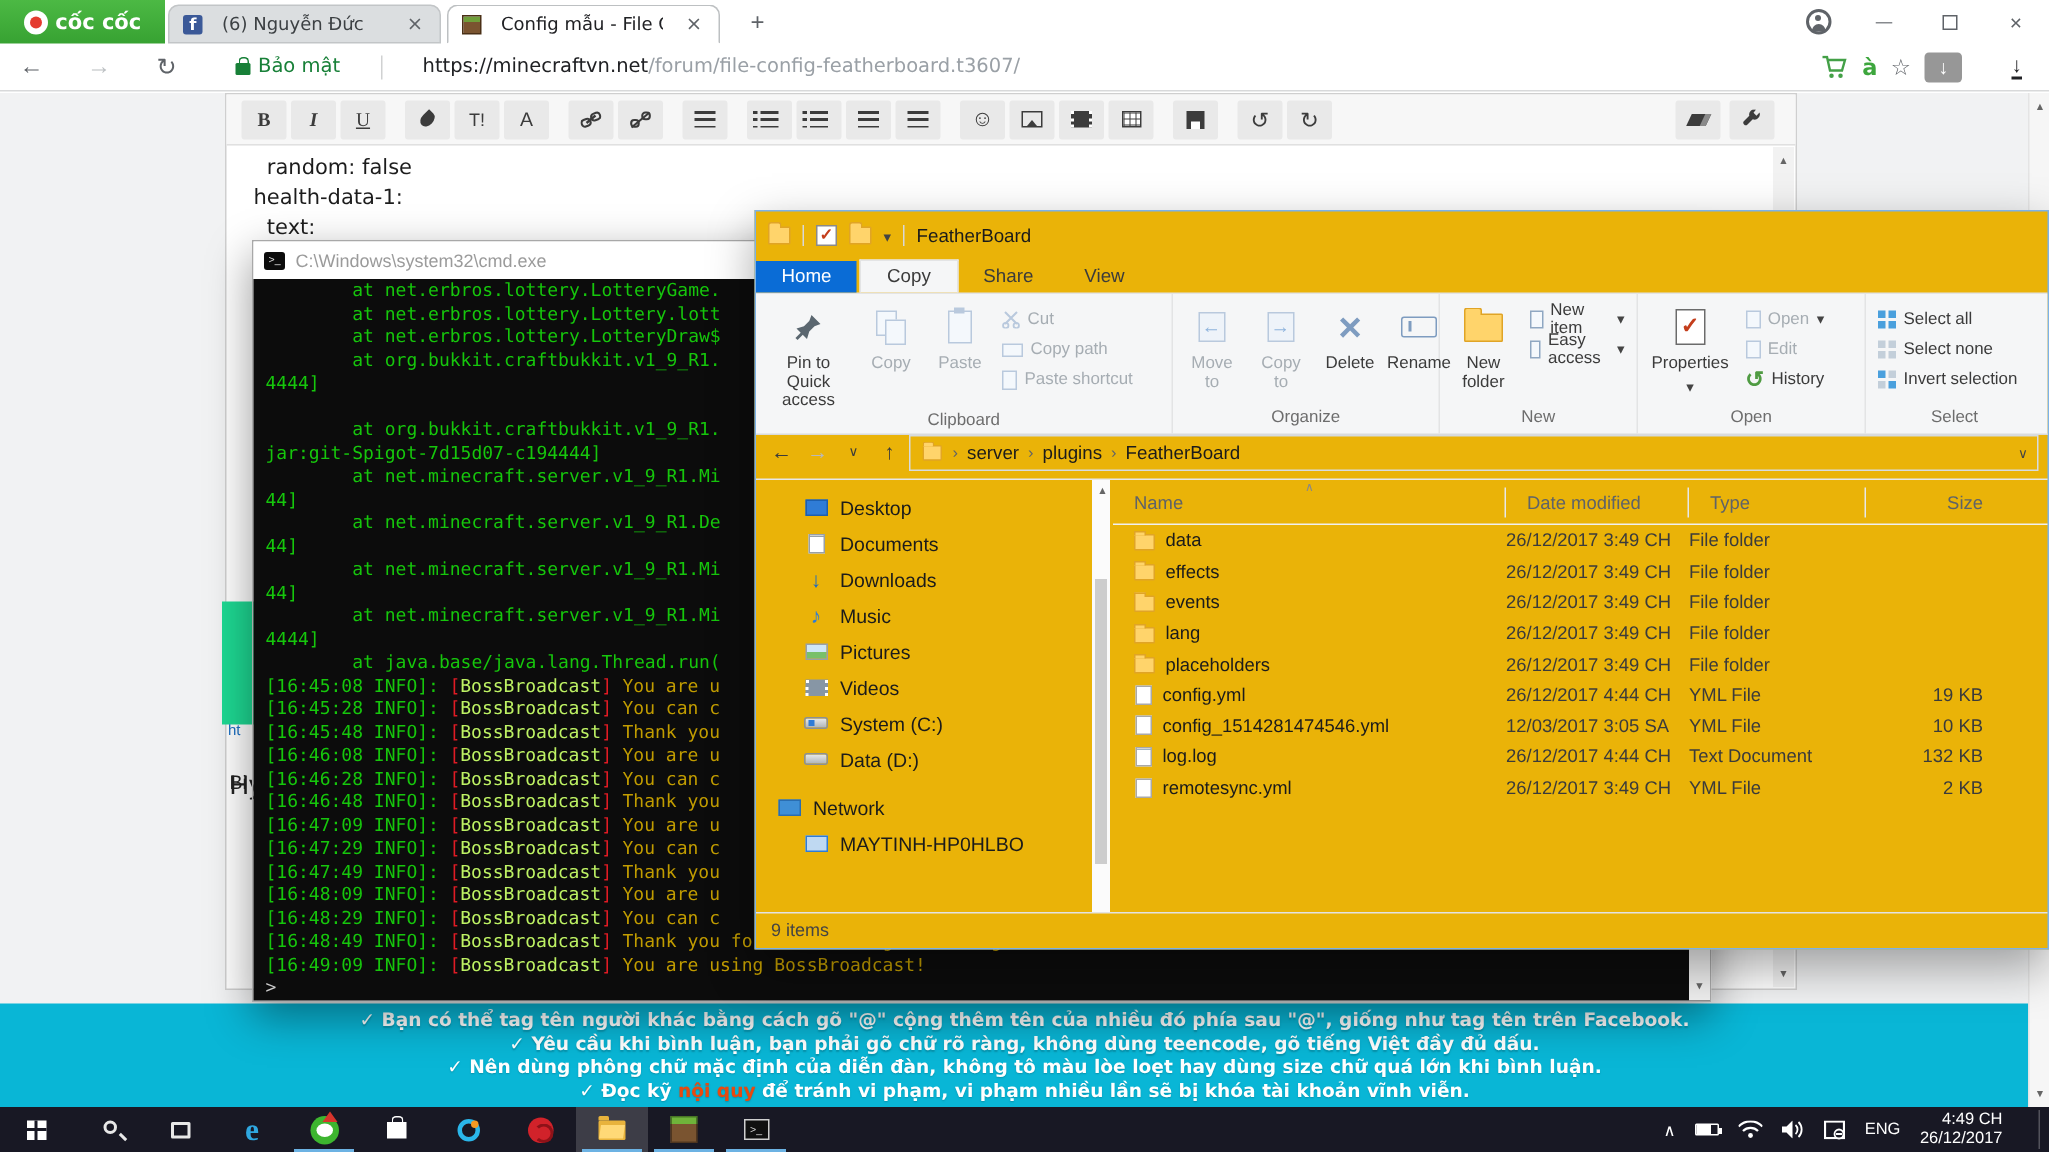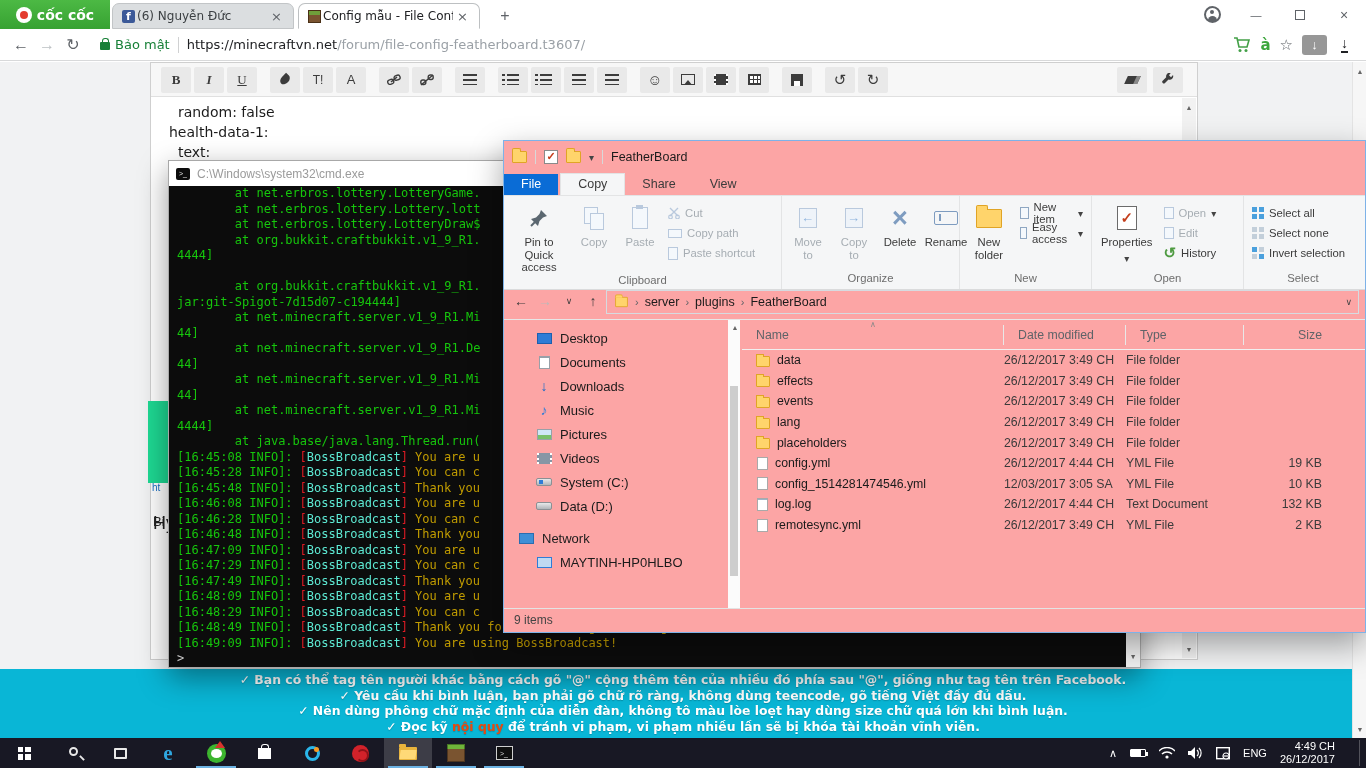--- a/index.html
+++ b/index.html
@@ -5,39 +5,39 @@
   *{box-sizing:border-box;margin:0;padding:0}
   html,body{width:1366px;height:768px;overflow:hidden}
   body{position:relative;font-family:"Liberation Sans",sans-serif;background:#f1f2f3;font-size:13px}
 
   
   .chrome{position:absolute;left:0;top:0;width:1366px;height:62px;background:#fff;z-index:4}
   .tabstrip{position:relative;height:29px;background:#fff}
   .brand{position:absolute;left:0;top:0;width:110px;height:29px;background:linear-gradient(#4cb944,#37a232);display:flex;align-items:center;justify-content:center;gap:5px;color:#fff;font-weight:bold;font-size:14px;font-family:"DejaVu Sans",sans-serif}
   .crab{width:16px;height:16px;border-radius:50%;background:#fff;position:relative}
   .crab::after{content:"";position:absolute;left:4px;top:4px;width:8px;height:8px;border-radius:50%;background:#e43b2f}
-  .tab{position:absolute;top:3px;height:26px;display:flex;align-items:center;gap:2px;padding:0 9px;font-size:12px;border-radius:7px 7px 0 0;font-family:"DejaVu Sans",sans-serif}
+  .tab{position:absolute;top:3px;height:26px;display:flex;align-items:center;gap:13px;padding:0 9px;font-size:12px;border-radius:7px 7px 0 0;font-family:"DejaVu Sans",sans-serif}
   .tab.inactive{left:112px;width:182px;background:#dbdee0;border:1px solid #c2c5c7;color:#3c4043}
   .tab.active{left:298px;width:182px;background:#fff;border:1px solid #bdc0c2;border-bottom-color:#fff;color:#202124;z-index:2}
   .tabtitle{flex:1;white-space:nowrap;overflow:hidden}
   .tabclose{color:#5f6368;font-size:13px;padding:0 2px;cursor:default}
   .g-close::before{content:"×"}
   .fbicon{width:13px;height:13px;background:#3b5998;color:#fff;font-size:11px;font-weight:bold;display:flex;align-items:center;justify-content:center;border-radius:2px}
   .fbicon::before{content:"f"}
   .mcfav{width:13px;height:13px;background:linear-gradient(#6f9f3a 0 4px,#7a5430 4px);border:1px solid #4a3016}
   .newtab{position:absolute;left:492px;top:6px;width:26px;height:20px;color:#5f6368;font-size:16px;display:flex;align-items:center;justify-content:center}
   .g-plus::before{content:"+"}
   .winctl{position:absolute;right:0;top:0;height:29px;display:flex;align-items:center}
   .wbtn{width:44px;height:29px;display:flex;align-items:center;justify-content:center;color:#5f6368;font-size:14px}
   .profile{width:17px;height:17px;border-radius:50%;border:2px solid #5f6368;position:relative}
   .profile::before{content:"";position:absolute;left:4.5px;top:2px;width:4px;height:4px;border-radius:50%;background:#5f6368}
   .profile::after{content:"";position:absolute;left:2px;top:7.5px;width:9px;height:5px;border-radius:5px 5px 0 0;background:#5f6368}
   .g-min::before{content:"—";font-size:11px}
   .maxbox{width:10px;height:10px;border:1.5px solid #5f6368}
-  .addrbar{position:relative;height:32px;display:flex;align-items:center;border-bottom:1px solid #d8d9da;padding-left:8px;gap:0}
+  .addrbar{position:relative;height:32px;display:flex;align-items:center;border-bottom:1px solid #d8d9da;padding-left:8px;gap:19px}
   .nav{width:26px;height:26px;display:flex;align-items:center;justify-content:center;font-size:16px;color:#5f6368}
   .nav.dis{color:#bcc0c3}
   .g-back::before{content:"←"}
   .g-fwd::before{content:"→"}
   .g-reload::before{content:"↻"}
   .lockwrap{display:flex;align-items:center;gap:5px;margin-left:14px}
   .lock{width:10px;height:8px;background:#188038;border-radius:1px;position:relative;margin-top:3px}
   .lock::before{content:"";position:absolute;left:1.5px;top:-4px;width:5px;height:5px;border:1.5px solid #188038;border-bottom:none;border-radius:3px 3px 0 0}
   .sec{color:#188038;font-size:13px;font-family:"DejaVu Sans",sans-serif}
   .urlsep{width:1px;height:16px;background:#d0d1d2;margin:0 8px}
@@ -99,27 +99,27 @@
   .cmd-title{height:25px;background:#fff;display:flex;align-items:center;gap:7px;padding-left:7px}
   .cmdico{width:14px;height:12px;background:#0c0c0c;border-radius:2px;color:#e8e8e8;font-size:7px;display:flex;align-items:center;justify-content:center}
   .cmdico::before{content:">_"}
   .cmd-title-text{color:#9b9b9b;font-size:12px}
   .cmd-body{position:relative;height:481px;background:#0c0c0c;overflow:hidden;padding-left:8px;font-family:"DejaVu Sans Mono",monospace;font-size:12px;line-height:15.5px}
   .tl{white-space:pre;color:#16c60c;min-height:15.5px}
   .cl{white-space:pre;min-height:15.5px}
   .cl .t{color:#16c60c}
   .cl .rb2{color:#e01b24;margin-left:7px}
   .cl .rb3{color:#e01b24}
-  .cl .cy{color:#5eead4}
+  .cl .cy{color:#bef264}
   .cl .ms{color:#c19c00;margin-left:7px}
   .cprompt{color:#cccccc}
   .cmdscroll{position:absolute;right:0;top:0;bottom:0;width:14px;background:#f0f0f0}
 
   
-  .exp{position:absolute;left:503px;top:140px;width:863px;height:493px;background:#fca5a5;z-index:3;border:1px solid #7db2e8;box-shadow:0 12px 30px rgba(0,0,0,.35);font-family:"Liberation Sans",sans-serif}
+  .exp{position:absolute;left:503px;top:140px;width:863px;height:493px;background:#eab308;z-index:3;border:1px solid #7db2e8;box-shadow:0 12px 30px rgba(0,0,0,.35);font-family:"Liberation Sans",sans-serif}
   .exp-title{height:31px;display:flex;align-items:center;gap:8px;padding-left:8px;font-size:12.5px;color:#1b1b1b}
   .qsep{width:1px;height:14px;background:#d8d8d8}
   .sfolder{width:15px;height:12px;background:#ffd46b;border:1px solid #e0a426;border-radius:1px;position:relative}
   .sfolder::before{content:"";position:absolute;left:-1px;top:-4px;width:7px;height:3px;background:#ffd46b;border:1px solid #e0a426;border-bottom:none;border-radius:2px 2px 0 0}
   .qcheck{width:14px;height:14px;background:#fff;border:1px solid #8a8a8a;color:#c43e1c;font-size:11px;font-weight:bold;display:flex;align-items:center;justify-content:center}
   .qcheck::before{content:"✓"}
   .g-caret::before{content:"▾";font-size:10px;color:#444}
   .exp-tabs{height:24px;display:flex;align-items:flex-end;border-bottom:1px solid #e3e4e5;padding-left:0}
   .etab{padding:3px 17px 4px;font-size:12.5px;color:#3b3b3b}
   .etab.file{background:#0a6cd6;color:#fff;margin-right:2px}
@@ -480,21 +480,21 @@
   <div class="exp-title">
     <span class="sfolder"></span>
     <span class="qsep"></span>
     <span class="qcheck"></span>
     <span class="sfolder"></span>
     <span class="g-caret"></span>
     <span class="qsep"></span>
     <span>FeatherBoard</span>
   </div>
   <div class="exp-tabs">
-    <span class="etab file">File</span>
+    <span class="etab file">Home</span>
     <span class="etab sel">Copy</span>
     <span class="etab">Share</span>
     <span class="etab">View</span>
   </div>
   <div class="ribbon">
     <div class="rgroup" style="width:278px">
       <div class="rgrow">
         <span class="rb" style="width:62px">
             <span class="ricon">
               <svg class="pinsvg" width="20" height="20" viewBox="0 0 20 20">

